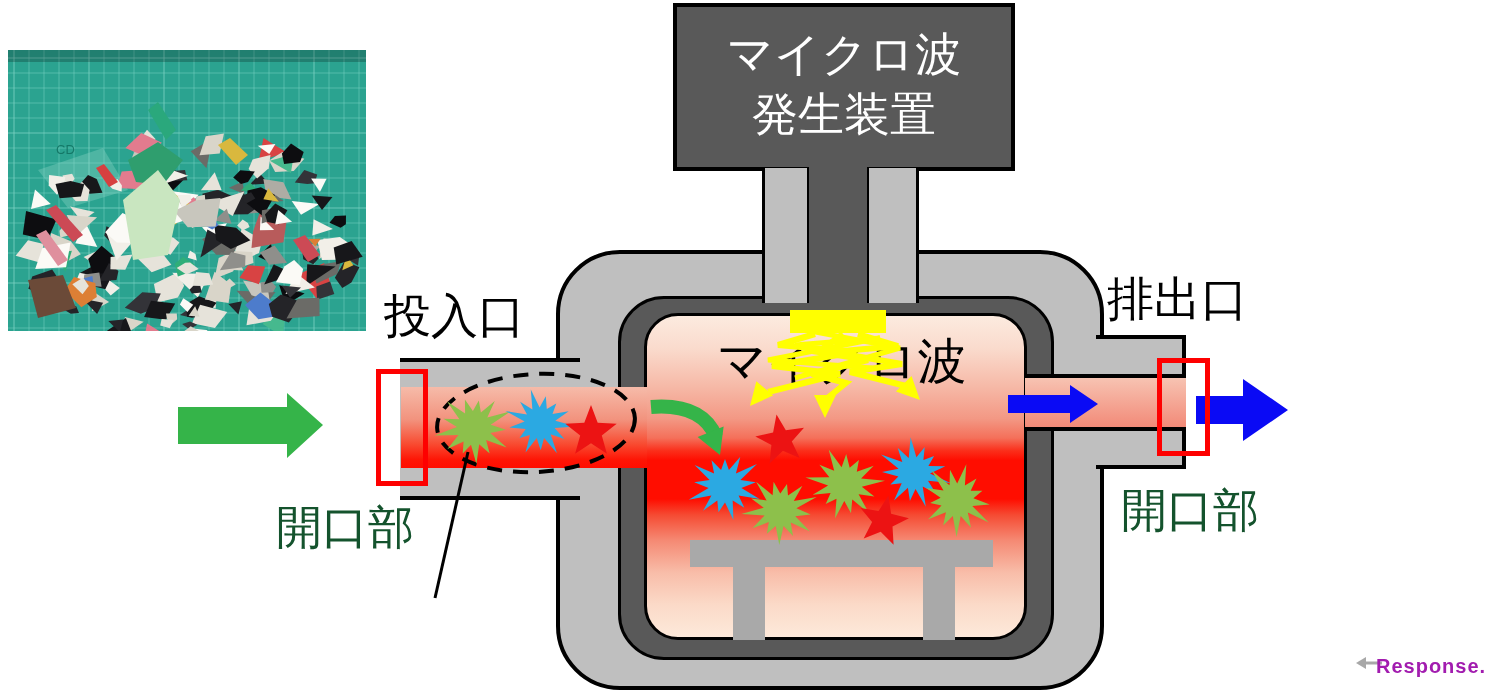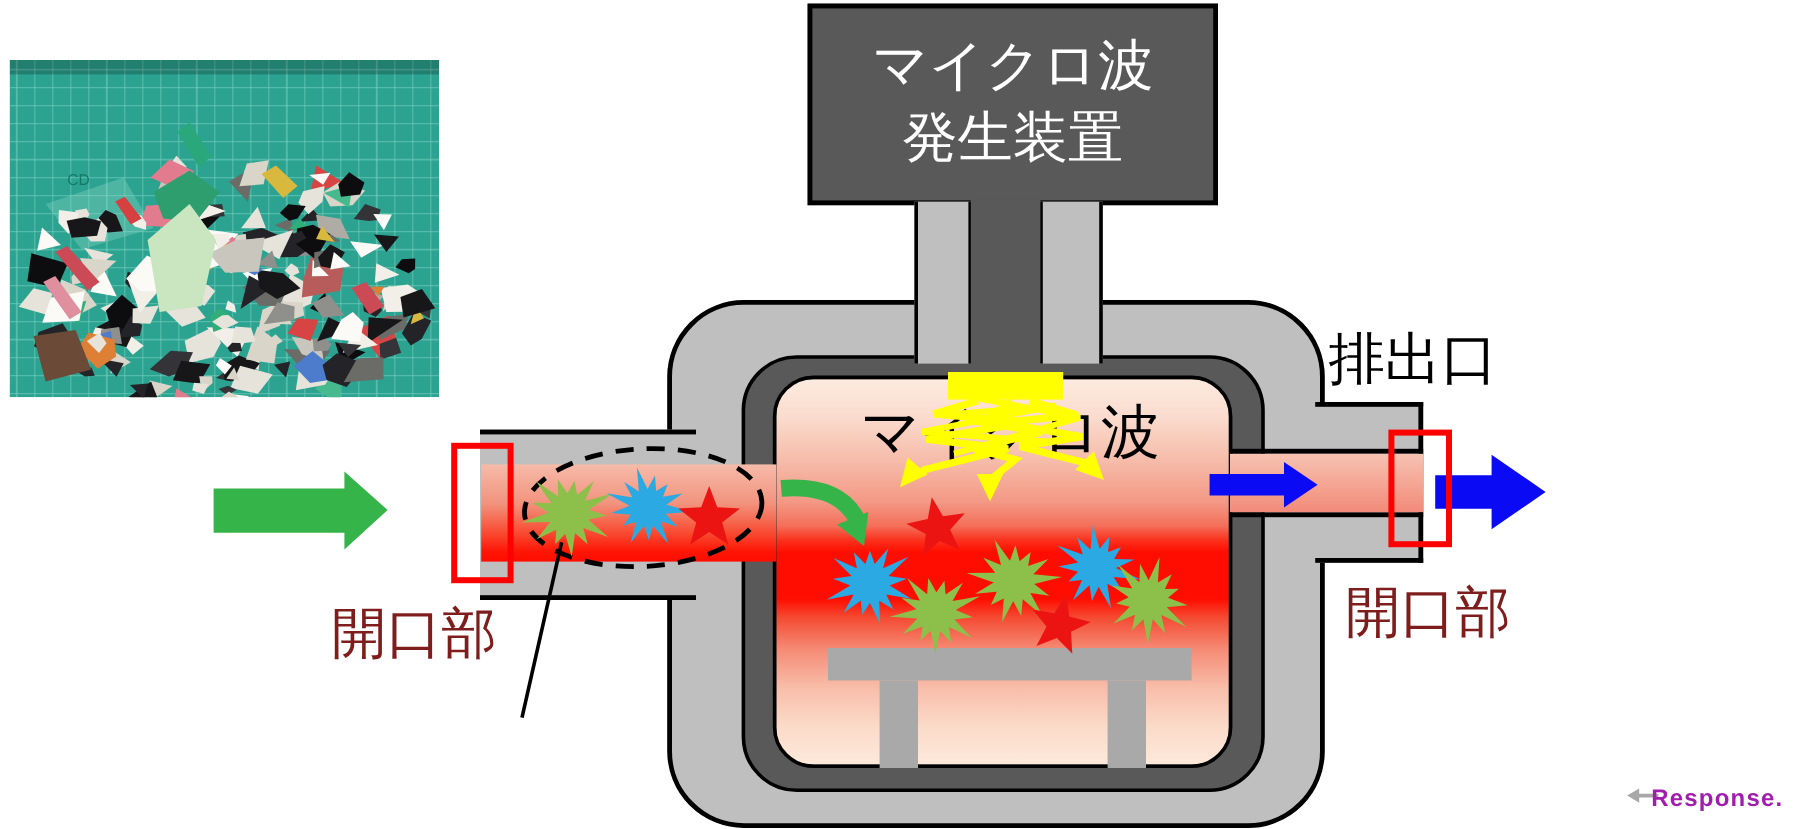--- a/index.html
+++ b/index.html
@@ -27,21 +27,21 @@
   .stripe{left:809px;top:166px;width:58px;height:149px;background:#595959;}
   .stagetop{left:690px;top:540px;width:303px;height:27px;background:#a9a9a9;}
   .stageleg1{left:733px;top:567px;width:32px;height:73px;background:#a9a9a9;}
   .stageleg2{left:923px;top:567px;width:32px;height:73px;background:#a9a9a9;}
   
   .framred{border:5px solid #fe0000;background:transparent;}
   .frL{left:376px;top:369px;width:52px;height:117px;}
   .frR{left:1157px;top:358px;width:53px;height:98px;}
   
   .lbl{color:#000;font-size:47px;line-height:1.05;white-space:nowrap;}
-  .red{color:#7f1d1d;}
+  .red{color:#14532d;}
   .wm{left:1376px;top:655px;font-size:20px;letter-spacing:1px;color:#a21caf;font-weight:bold;}
   svg.overlay{position:absolute;left:0;top:0;}
   svg.photo{position:absolute;left:8px;top:50px;}
 </style>
 </head>
 <body>
 
 <div class="canvas">
 
   <svg class="photo" width="358" height="281">
@@ -350,18 +350,19 @@
 
     <g stroke="#a8a8a8" stroke-width="3" fill="#a8a8a8">
       <path d="M 1382 663 L 1364 663" fill="none"></path>
       <polygon points="1366,657 1356,663 1366,669" stroke="none"></polygon>
     </g>
   </svg>
 
   <div class="abs framred frL"></div>
   <div class="abs framred frR"></div>
 
+  <div class="abs lbl" style="left:384px;top:291px;">投入口</div>
   <div class="abs lbl" style="left:1107px;top:274px;">排出口</div>
   <div class="abs lbl red" style="left:276px;top:503px;font-size:46px;">開口部</div>
   <div class="abs lbl red" style="left:1121px;top:486px;font-size:46px;">開口部</div>
   <div class="abs wm">Response.</div>
 
 </div>
 
 </body></html>

